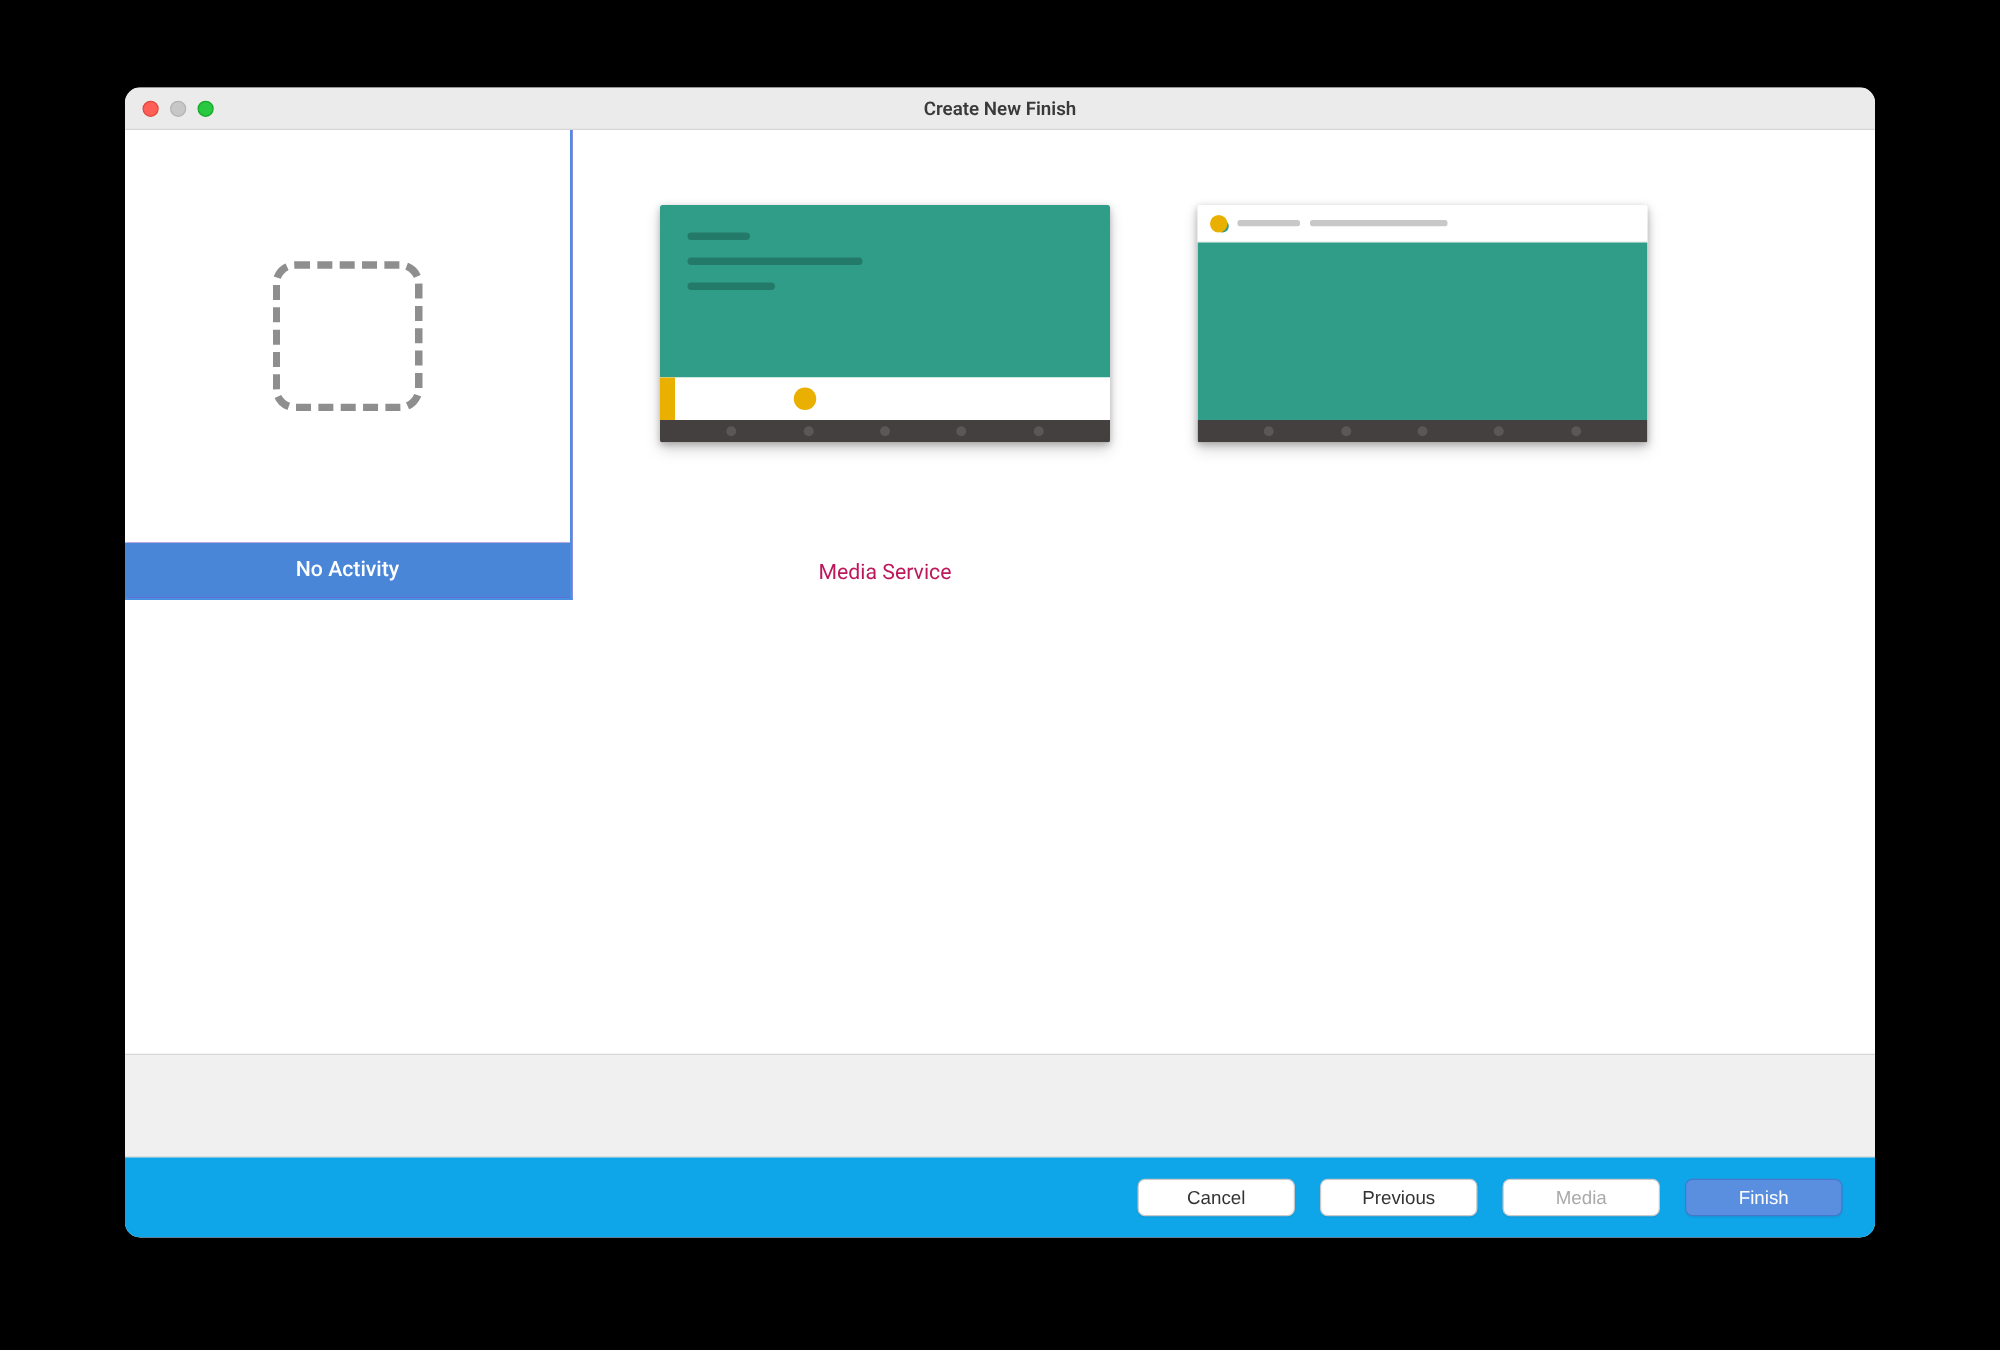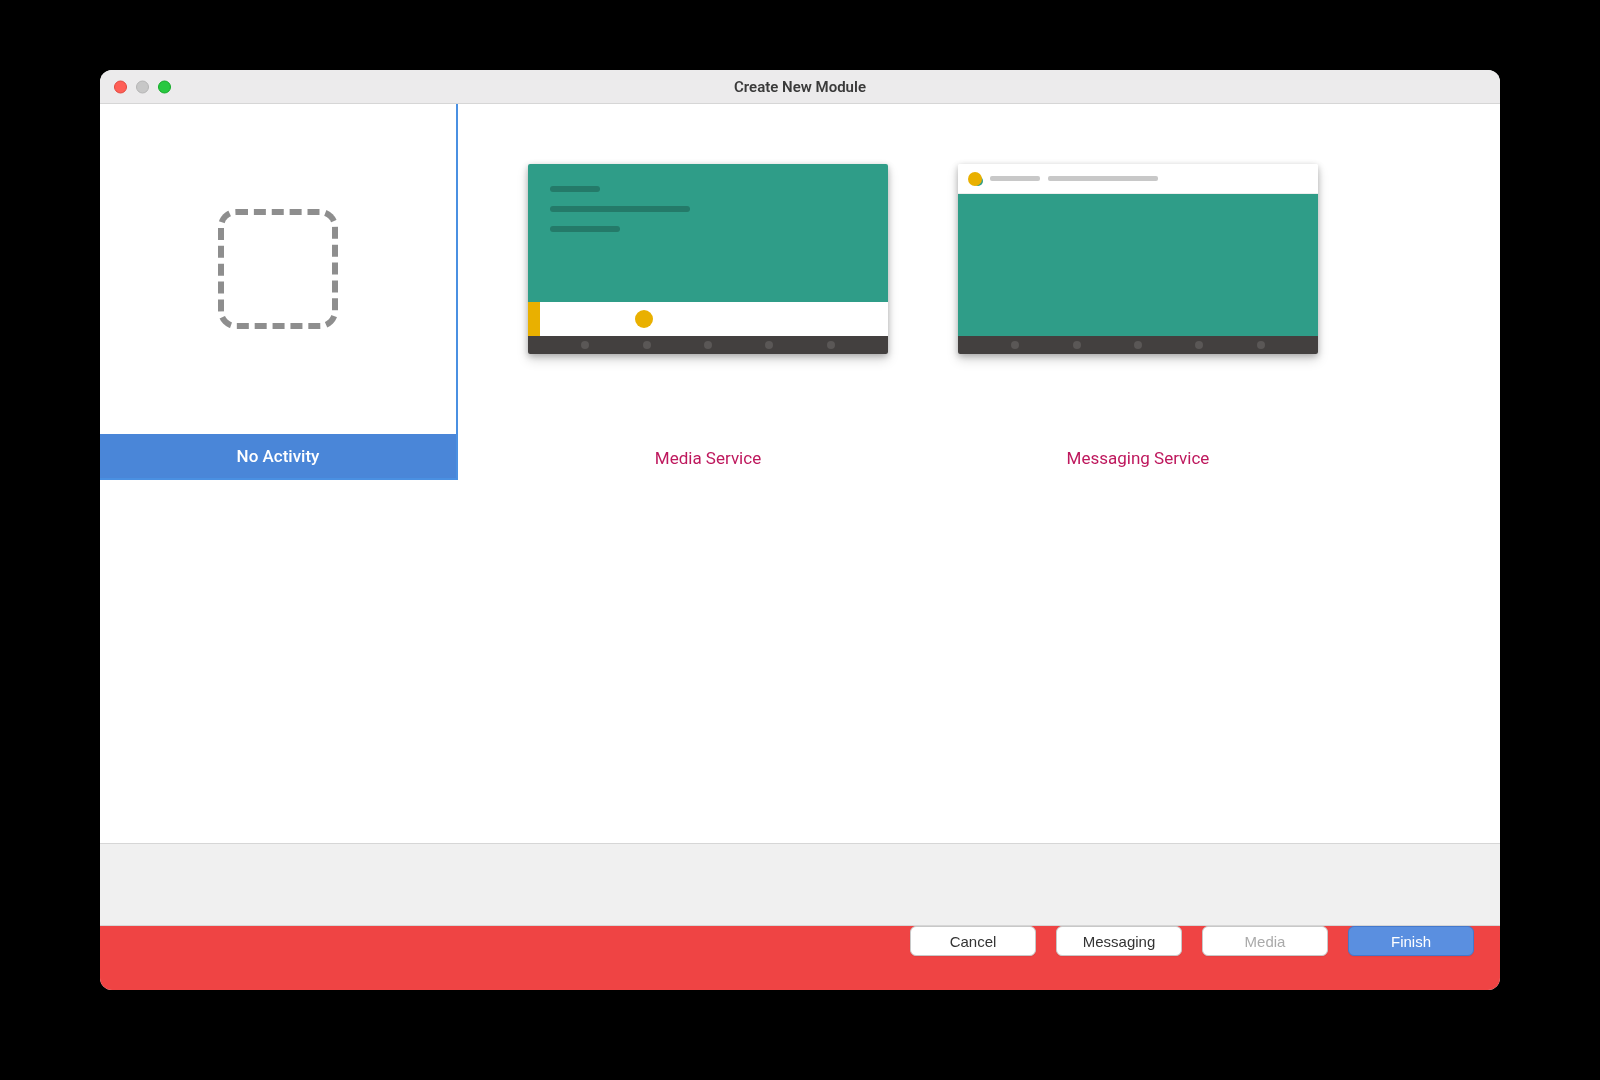--- a/index.html
+++ b/index.html
@@ -145,22 +145,22 @@
 
   .mock-header { height:30px; background:#fff; display:flex; align-items:center; gap:8px; padding:0 10px; border-bottom:1px solid #eee;}
   .mock-header .circ { width:14px;height:14px;border-radius:50%;background:#e9b000; box-shadow:3px 2px 0 -2px #2f9d88;}
   .mock-header .ln { height:5px; background:#c8c8c8; border-radius:2px; }
   .mock-header .ln.a{width:50px}.mock-header .ln.b{width:110px}
   .mock-body { flex:1; background:#2f9d88; }
 
   
   .spacerbar { height: 82px; background:#f0f0f0; border-bottom:1px solid #d6d6d6; }
   .footer {
-    height: 64px; background:#ef4444;
-    display:flex; justify-content:flex-end;
+    height: 64px; background:#0ea5e9;
+    display:flex; align-items:center; justify-content:flex-end;
     gap: 20px; padding: 0 26px;
   }
   .btn {
     min-width: 126px; height: 30px;
     background: #fff; border:1px solid #c8c8c8;
     border-radius: 6px; font-size:15px; color:#333;
     cursor:pointer;
     box-shadow: 0 1px 1px rgba(0,0,0,0.05);
   }
   .btn.disabled { color:#aaaaaa; cursor:default; }
@@ -170,21 +170,21 @@
 <body>
 
 <div class="window">
 
   <div class="titlebar">
     <div class="traffic-lights">
       <div class="tl red"></div>
       <div class="tl yellow"></div>
       <div class="tl green"></div>
     </div>
-    <div class="title">Create New Module</div>
+    <div class="title">Create New Finish</div>
   </div>
 
   <div class="content">
     <div class="template-grid">
 
       <div class="template selected">
         <div class="thumb">
           <div class="dashed-box"></div>
         </div>
         <div class="label">No Activity</div>
@@ -224,28 +224,27 @@
             <div class="mock-body"></div>
             <div class="mock-bottom">
                 <div class="d"></div>
                 <div class="d"></div>
                 <div class="d"></div>
                 <div class="d"></div>
                 <div class="d"></div>
               </div>
           </div>
         </div>
-        <div class="label">Messaging Service</div>
       </div>
 
     </div>
   </div>
 
   <div class="spacerbar"></div>
 
   <div class="footer">
     <button class="btn">Cancel</button>
-    <button class="btn">Messaging</button>
+    <button class="btn">Previous</button>
     <button class="btn disabled">Media</button>
     <button class="btn primary">Finish</button>
   </div>
 
 </div>
 
 </body></html>

